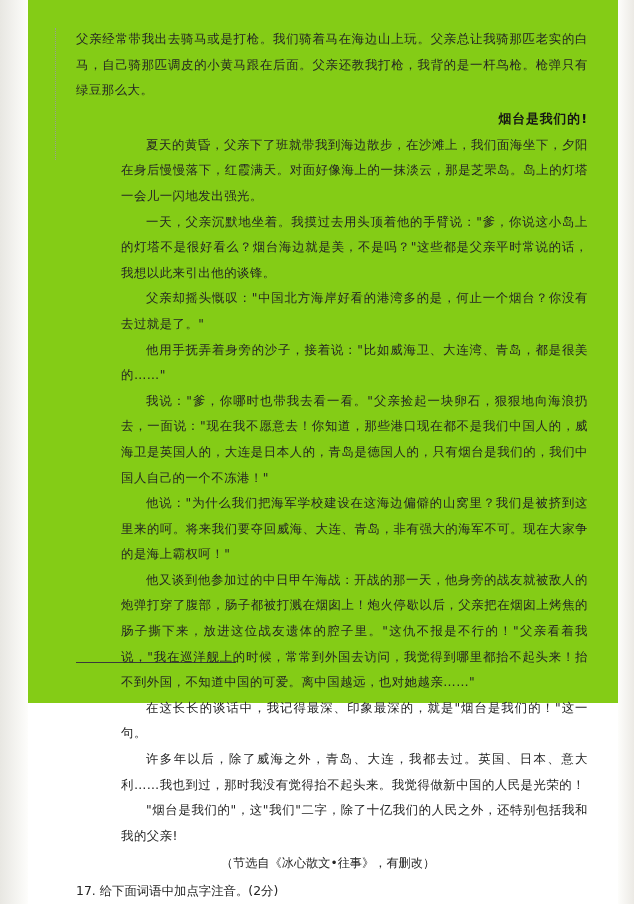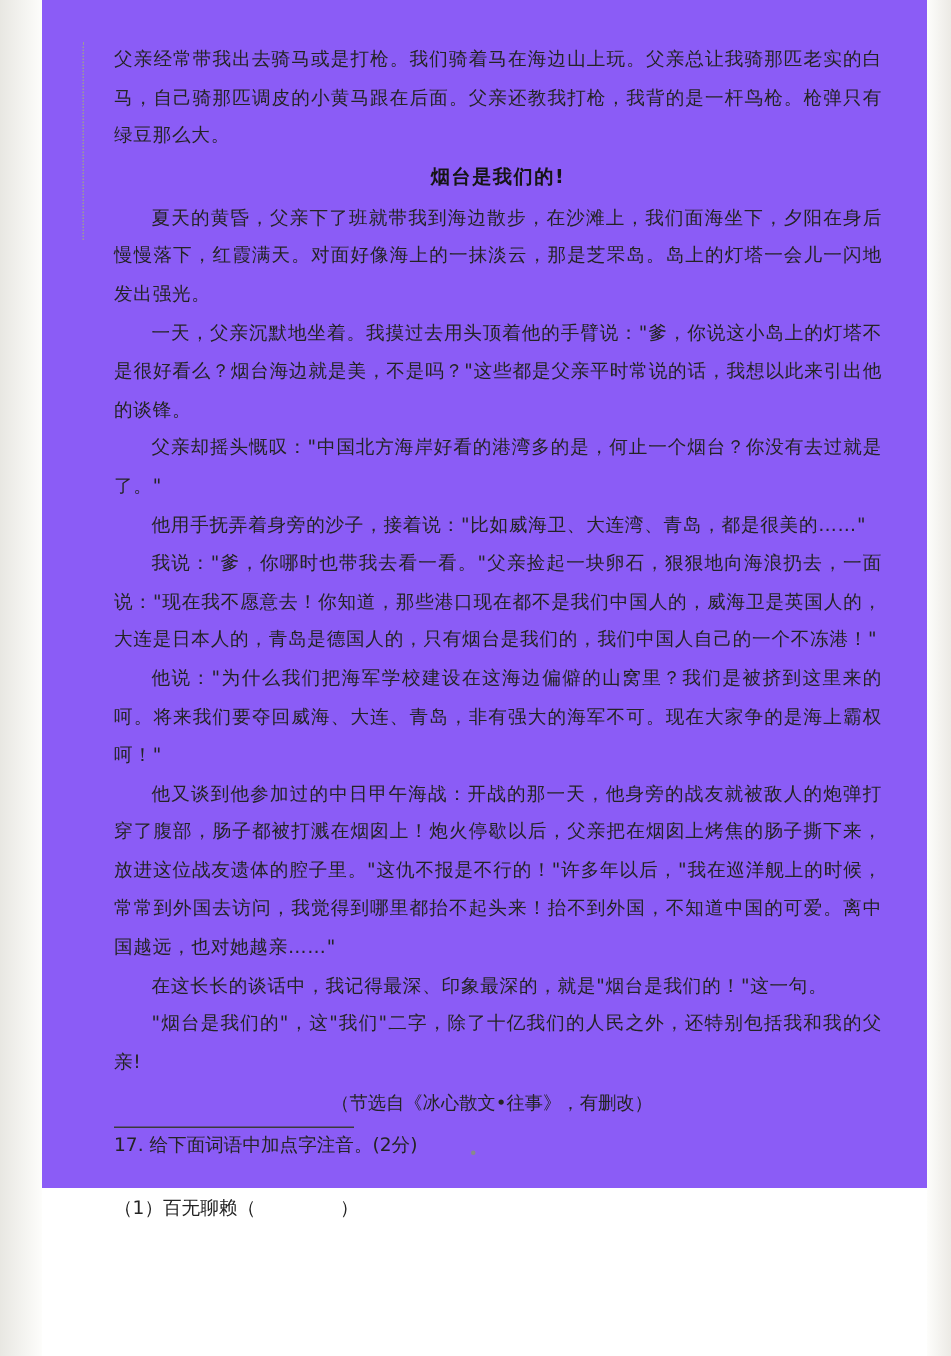--- a/index.html
+++ b/index.html
@@ -10,22 +10,22 @@
     width: 634px;
     height: 904px;
     background: #ffffff;
     font-family: "DejaVu Sans", sans-serif;
     color: #1a1a1a;
     overflow: hidden;
   }
   #page {
     position: relative;
     width: 634px;
-    height: 792px;
-    background: #8b5cf6;
+    height: 703px;
+    background: #84cc16;
     box-sizing: border-box;
   }
   
   #page::before {
     content: "";
     position: absolute;
     left: 0; top: 0;
     width: 28px; height: 904px;
     background: linear-gradient(to right, #e8e7e2, #fdfdfb);
     pointer-events: none;
@@ -56,23 +56,24 @@
     font-size: 12.4px;
     line-height: 25.6px;
     letter-spacing: 0.5px;
     text-align: justify;
     text-justify: inter-ideograph;
     margin: 0;
     color: #242424;
   }
   .indent2 {
     text-indent: 25px;
+    margin-left: 45px;
   }
   .section-title {
-    text-align: center;
+    text-align: right;
     font-size: 12.8px;
     font-weight: bold;
     line-height: 26px;
     margin: 3px 0 0 0;
     letter-spacing: 1px;
     color: #151515;
   }
   .source-line {
     font-size: 12.2px;
     line-height: 26px;
@@ -139,22 +140,23 @@
     <p class="para">父亲经常带我出去骑马或是打枪。我们骑着马在海边山上玩。父亲总让我骑那匹老实的白马，自己骑那匹调皮的小黄马跟在后面。父亲还教我打枪，我背的是一杆鸟枪。枪弹只有绿豆那么大。</p>
 
     <div class="section-title">烟台是我们的!</div>
 
     <p class="para indent2">夏天的黄昏，父亲下了班就带我到海边散步，在沙滩上，我们面海坐下，夕阳在身后慢慢落下，红霞满天。对面好像海上的一抹淡云，那是芝罘岛。岛上的灯塔一会儿一闪地发出强光。</p>
     <p class="para indent2">一天，父亲沉默地坐着。我摸过去用头顶着他的手臂说："爹，你说这小岛上的灯塔不是很好看么？烟台海边就是美，不是吗？"这些都是父亲平时常说的话，我想以此来引出他的谈锋。</p>
     <p class="para indent2">父亲却摇头慨叹："中国北方海岸好看的港湾多的是，何止一个烟台？你没有去过就是了。"</p>
     <p class="para indent2">他用手抚弄着身旁的沙子，接着说："比如威海卫、大连湾、青岛，都是很美的……"</p>
     <p class="para indent2">我说："爹，你哪时也带我去看一看。"父亲捡起一块卵石，狠狠地向海浪扔去，一面说："现在我不愿意去！你知道，那些港口现在都不是我们中国人的，威海卫是英国人的，大连是日本人的，青岛是德国人的，只有烟台是我们的，我们中国人自己的一个不冻港！"</p>
     <p class="para indent2">他说："为什么我们把海军学校建设在这海边偏僻的山窝里？我们是被挤到这里来的呵。将来我们要夺回威海、大连、青岛，非有强大的海军不可。现在大家争的是海上霸权呵！"</p>
-    <p class="para indent2">他又谈到他参加过的中日甲午海战：开战的那一天，他身旁的战友就被敌人的炮弹打穿了腹部，肠子都被打溅在烟囱上！炮火停歇以后，父亲把在烟囱上烤焦的肠子撕下来，放进这位战友遗体的腔子里。"这仇不报是不行的！"许多年以后，"我在巡洋舰上的时候，常常到外国去访问，我觉得到哪里都抬不起头来！抬不到外国，不知道中国的可爱。离中国越远，也对她越亲……"</p>
+    <p class="para indent2">他又谈到他参加过的中日甲午海战：开战的那一天，他身旁的战友就被敌人的炮弹打穿了腹部，肠子都被打溅在烟囱上！炮火停歇以后，父亲把在烟囱上烤焦的肠子撕下来，放进这位战友遗体的腔子里。"这仇不报是不行的！"父亲看着我说，"我在巡洋舰上的时候，常常到外国去访问，我觉得到哪里都抬不起头来！抬不到外国，不知道中国的可爱。离中国越远，也对她越亲……"</p>
     <p class="para indent2">在这长长的谈话中，我记得最深、印象最深的，就是"烟台是我们的！"这一句。</p>
+    <p class="para indent2">许多年以后，除了威海之外，青岛、大连，我都去过。英国、日本、意大利……我也到过，那时我没有觉得抬不起头来。我觉得做新中国的人民是光荣的！</p>
     <p class="para indent2">"烟台是我们的"，这"我们"二字，除了十亿我们的人民之外，还特别包括我和我的父亲!</p>
 
     <div class="source-line">（节选自《冰心散文•往事》，有删改）</div>
 
     <div class="q-block">
       <div class="q-stem">
         <span>17.</span>
         <span>给下面词语中加点字注音。(2分)</span>
       </div>
       <div class="blank-row">

